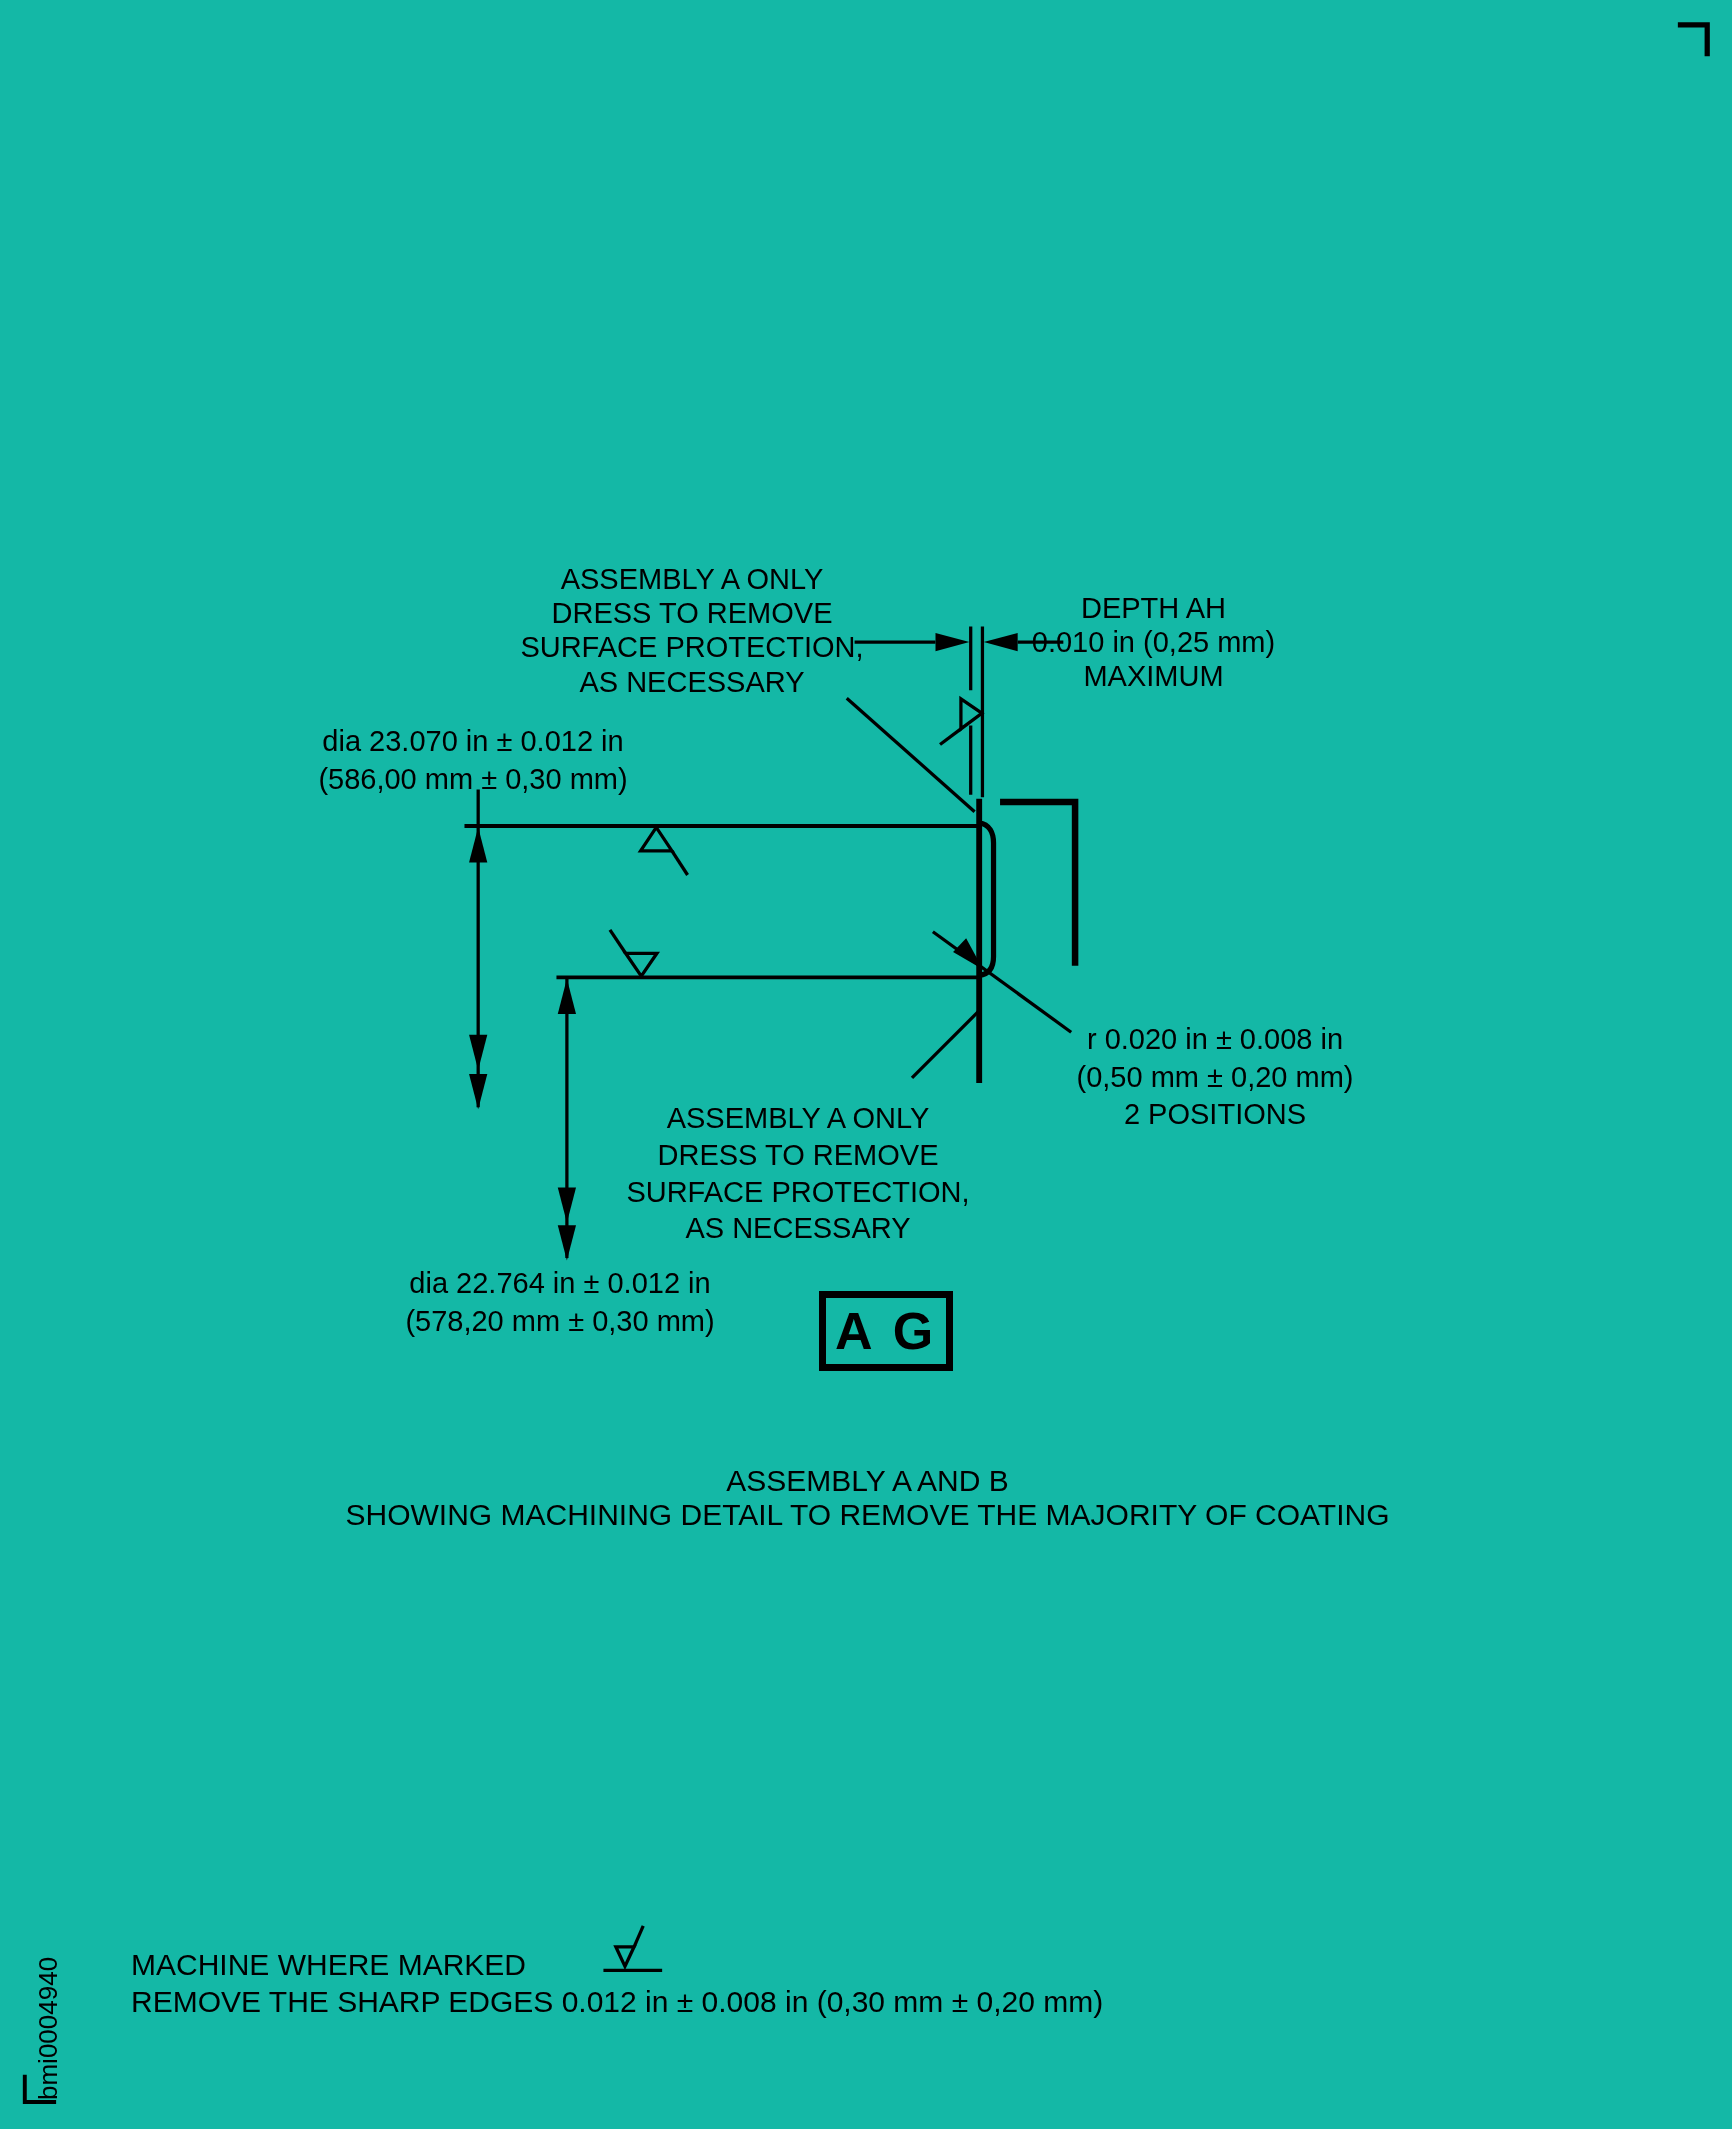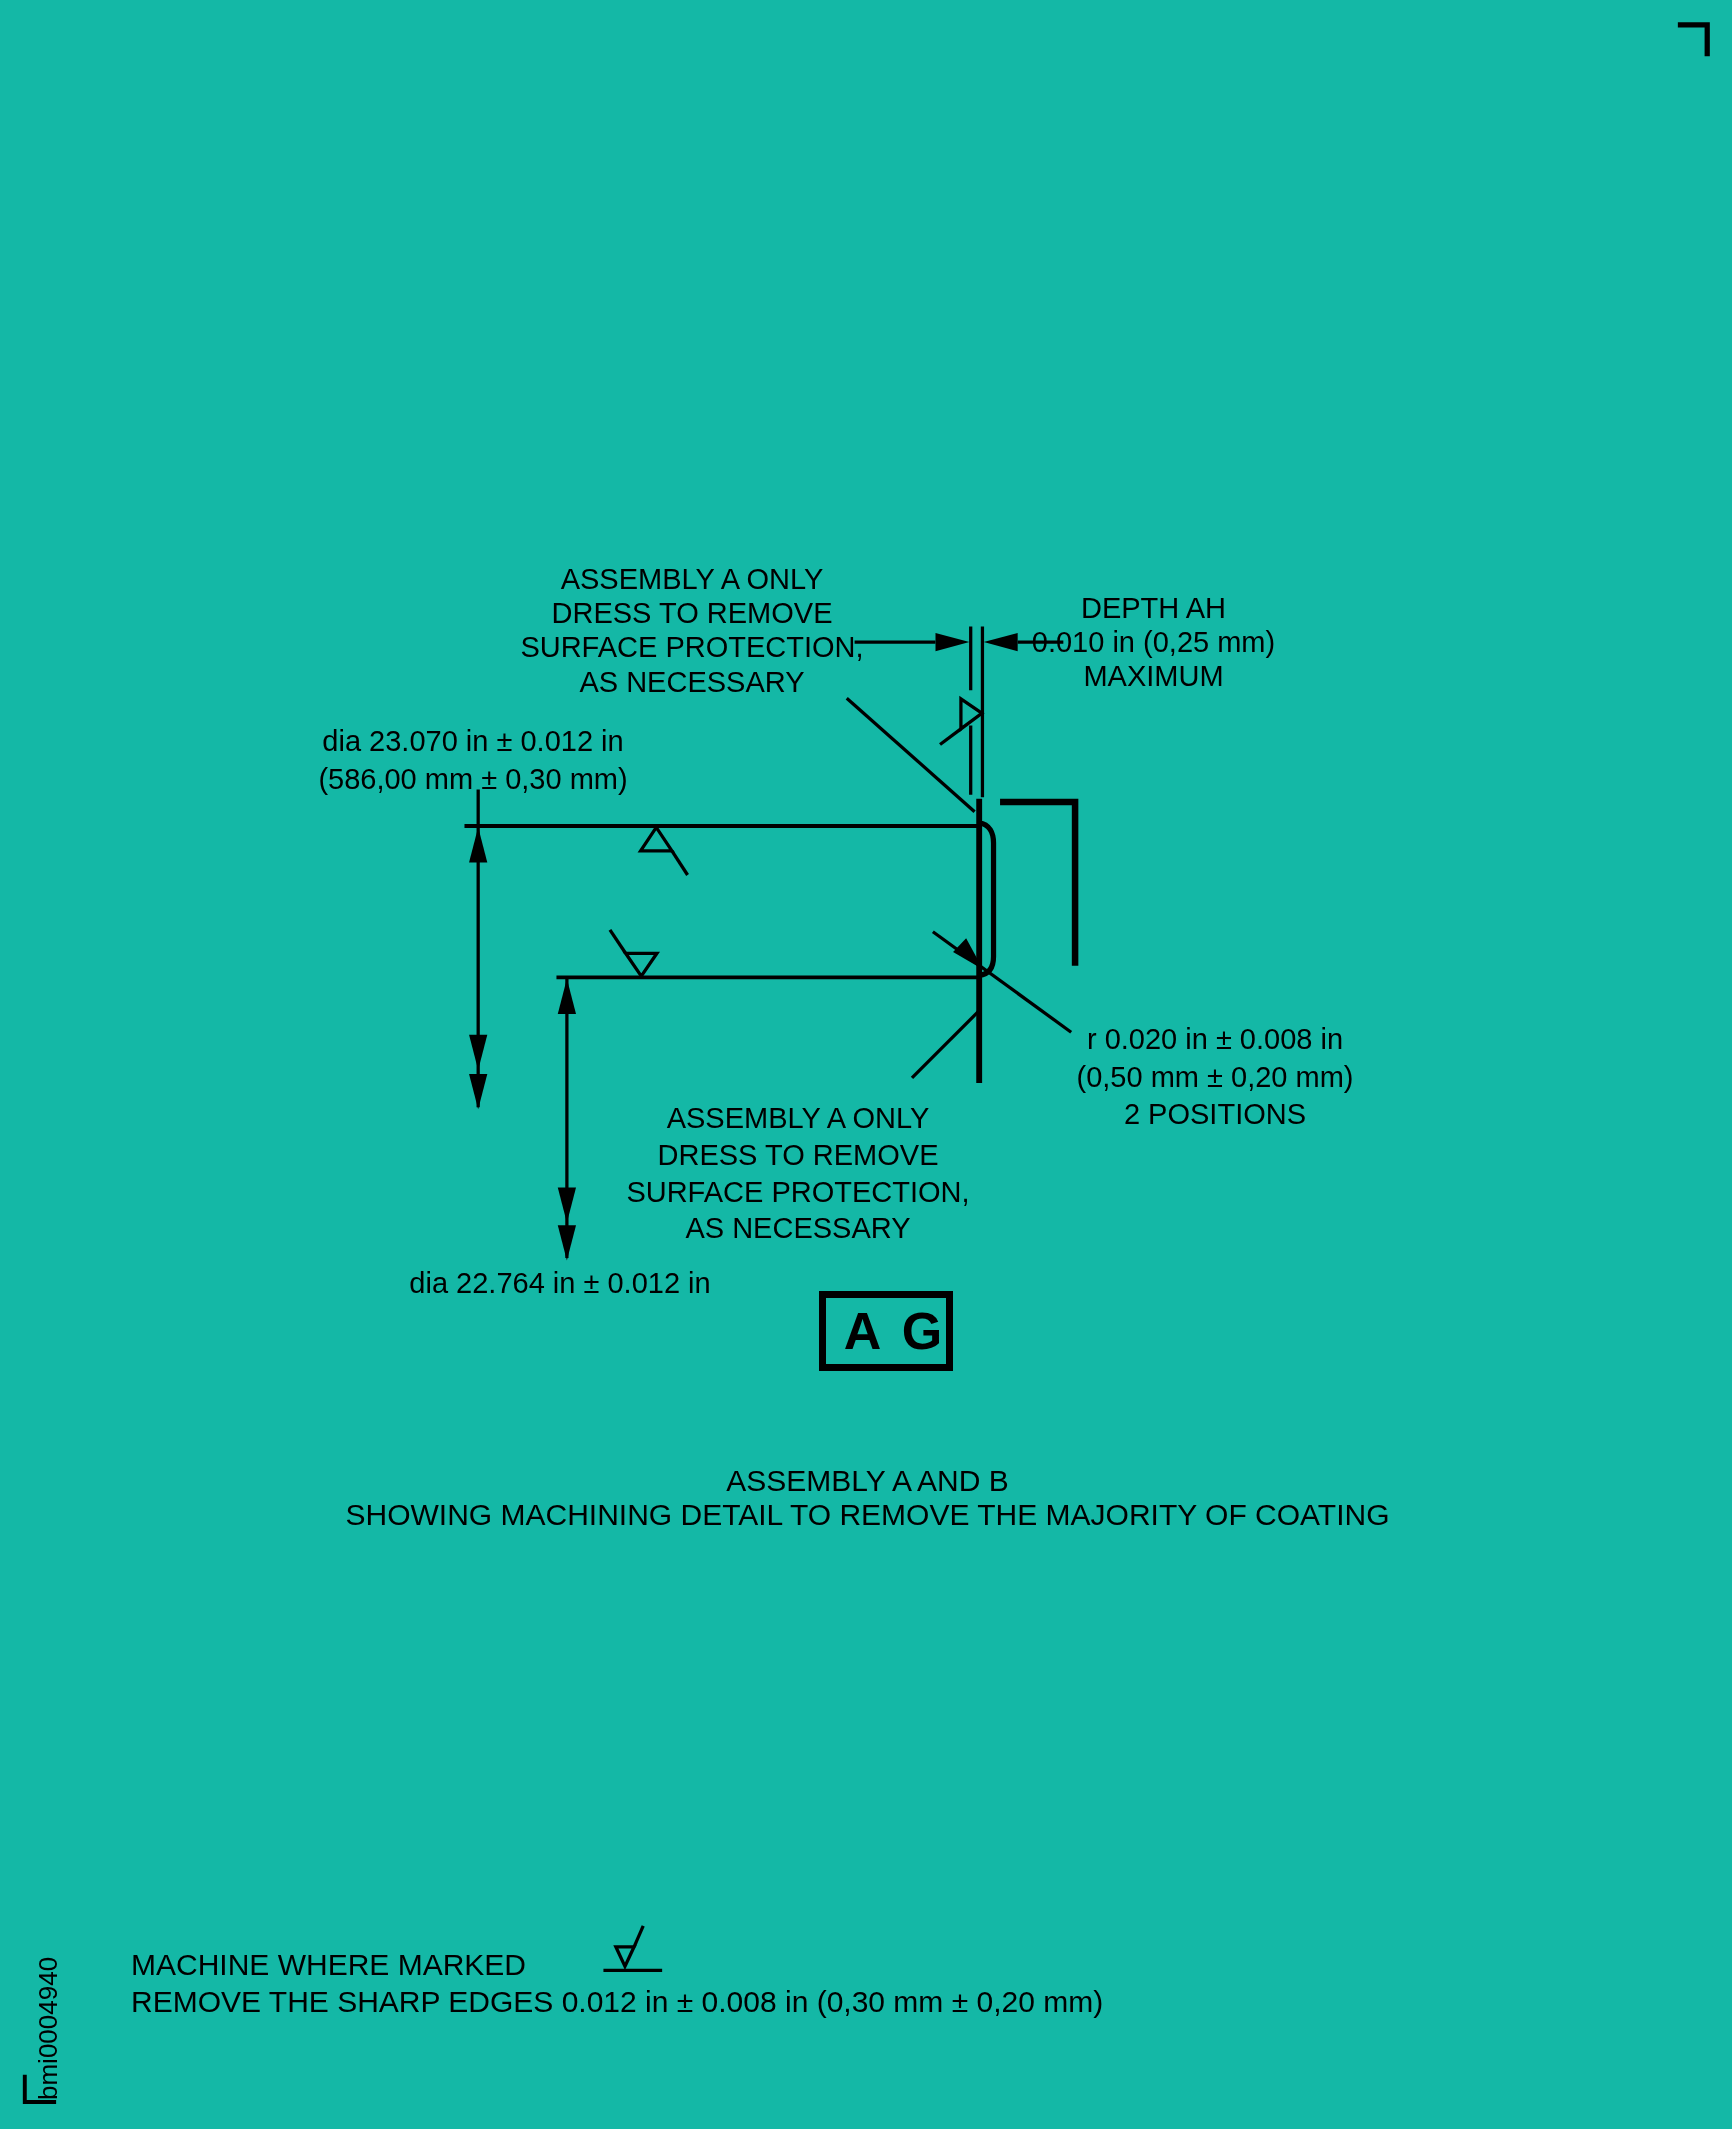--- a/index.html
+++ b/index.html
@@ -14,21 +14,21 @@
   }
   svg.linework{position:absolute;left:0;top:0;width:1732px;height:2129px;}
   .txt{position:absolute;color:#000;line-height:1.18;white-space:nowrap;}
   .center{text-align:center;}
   .f44{font-size:29px;}
   .f46{font-size:30px;text-align:center;}
   .note-line{white-space:nowrap;}
   .flag-box{
     position:absolute;left:819px;top:1291px;width:134px;height:80px;
     border:7.2px solid #000;box-sizing:border-box;
-    display:flex;align-items:center;justify-content:flex-end;
+    display:flex;align-items:center;justify-content:center;
     font-size:52px;font-weight:bold;letter-spacing:3.9px;
   }
   .doc-id{
     position:absolute;left:33px;top:2100px;width:176px;
     font-size:26px;
     transform:rotate(-90deg);
     transform-origin:0 0;
     white-space:nowrap;
   }
 </style>
@@ -103,20 +103,21 @@
     <div class="note-line">MAXIMUM</div>
   </div>
 
   <div class="txt center f44" style="left:277px;top:723px;width:392px;line-height:1.3;">
     <div class="note-line">dia 23.070 in ± 0.012 in</div>
     <div class="note-line">(586,00 mm ± 0,30 mm)</div>
   </div>
 
   <div class="txt center f44" style="left:364px;top:1265px;width:392px;line-height:1.3;">
     <div class="note-line">dia 22.764 in ± 0.012 in</div>
+    <div class="note-line">(578,20 mm ± 0,30 mm)</div>
   </div>
 
   <div class="txt center f44" style="left:602px;top:1100px;width:392px;line-height:1.27;">
     <div class="note-line">ASSEMBLY A ONLY</div>
     <div class="note-line">DRESS TO REMOVE</div>
     <div class="note-line">SURFACE PROTECTION,</div>
     <div class="note-line">AS NECESSARY</div>
   </div>
 
   <div class="txt center f44" style="left:1019px;top:1021px;width:392px;line-height:1.3;">

